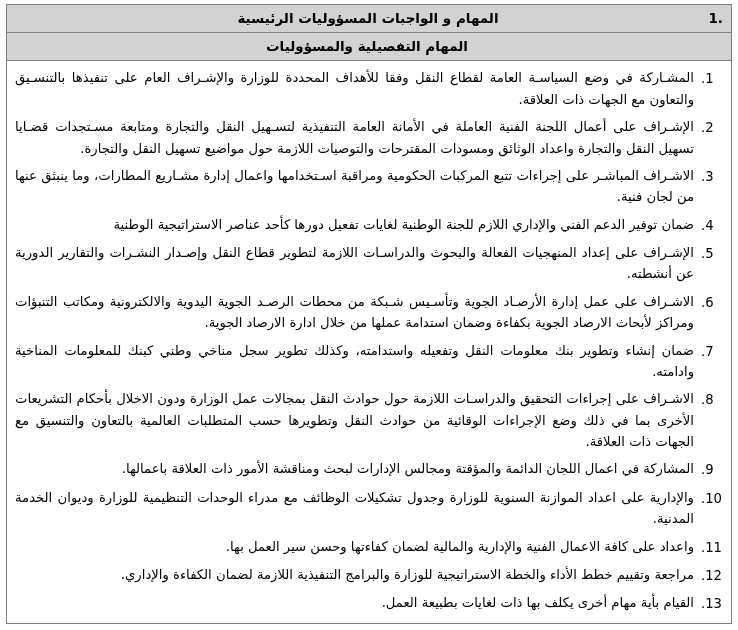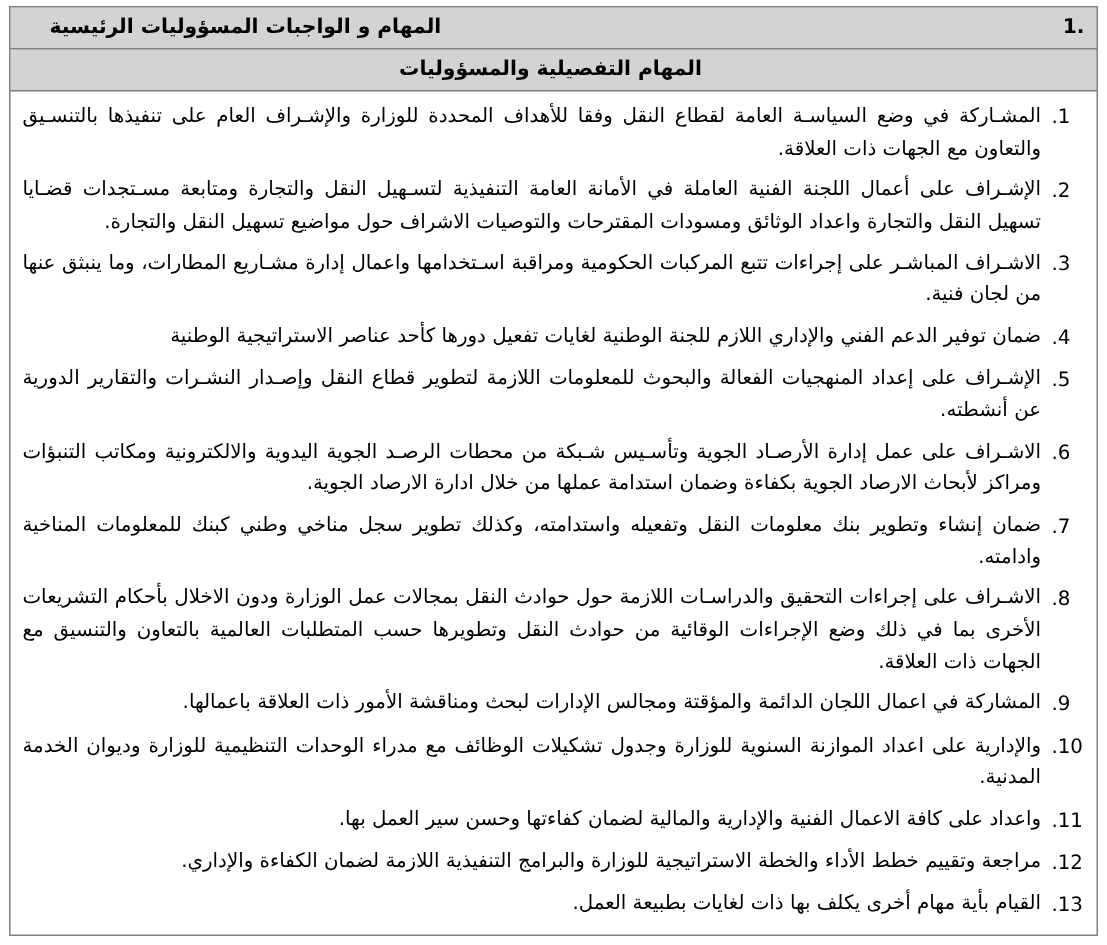--- a/index.html
+++ b/index.html
@@ -54,21 +54,21 @@
     font-weight: bold;
     line-height: 1.35;
   }
   .hdr-num {
     width: 14px;
     text-align: right;
     flex: 0 0 auto;
   }
   .hdr-text {
     flex: 1 1 auto;
-    text-align: left;
+    text-align: center;
     padding-left: 18px;
   }
   .sub-text {
     font-size: 13.5px;
     font-weight: bold;
     line-height: 1.35;
     text-align: center;
     padding-right: 4px;
   }
   ol.items {
@@ -126,33 +126,33 @@
       </tr>
       <tr class="row-body">
         <td>
           <ol class="items">
             <li>
               <span class="it-num">.1</span>
               <span class="it-text">المشـاركة في وضع السياسـة العامة لقطاع النقل وفقا للأهداف المحددة للوزارة والإشـراف العام على تنفيذها بالتنسـيق والتعاون مع الجهات ذات العلاقة.</span>
             </li>
             <li>
               <span class="it-num">.2</span>
-              <span class="it-text">الإشـراف على أعمال اللجنة الفنية العاملة في الأمانة العامة التنفيذية لتسـهيل النقل والتجارة ومتابعة مسـتجدات قضـايا تسهيل النقل والتجارة واعداد الوثائق ومسودات المقترحات والتوصيات الاشراف حول مواضيع تسهيل النقل والتجارة.</span>
+              <span class="it-text">الإشـراف على أعمال اللجنة الفنية العاملة في الأمانة العامة التنفيذية لتسـهيل النقل والتجارة ومتابعة مسـتجدات قضـايا تسهيل النقل والتجارة واعداد الوثائق ومسودات المقترحات والتوصيات اللازمة حول مواضيع تسهيل النقل والتجارة.</span>
             </li>
             <li>
               <span class="it-num">.3</span>
               <span class="it-text">الاشـراف المباشـر على إجراءات تتبع المركبات الحكومية ومراقبة اسـتخدامها واعمال إدارة مشـاريع المطارات، وما ينبثق عنها من لجان فنية.</span>
             </li>
             <li>
               <span class="it-num">.4</span>
               <span class="it-text it-center">ضمان توفير الدعم الفني والإداري اللازم للجنة الوطنية لغايات تفعيل دورها كأحد عناصر الاستراتيجية الوطنية</span>
             </li>
             <li>
               <span class="it-num">.5</span>
-              <span class="it-text">الإشـراف على إعداد المنهجيات الفعالة والبحوث للمعلومات اللازمة لتطوير قطاع النقل وإصـدار النشـرات والتقارير الدورية عن أنشطته.</span>
+              <span class="it-text">الإشـراف على إعداد المنهجيات الفعالة والبحوث والدراسـات اللازمة لتطوير قطاع النقل وإصـدار النشـرات والتقارير الدورية عن أنشطته.</span>
             </li>
             <li>
               <span class="it-num">.6</span>
               <span class="it-text">الاشـراف على عمل إدارة الأرصـاد الجوية وتأسـيس شـبكة من محطات الرصـد الجوية اليدوية والالكترونية ومكاتب التنبؤات ومراكز لأبحاث الارصاد الجوية بكفاءة وضمان استدامة عملها من خلال ادارة الارصاد الجوية.</span>
             </li>
             <li>
               <span class="it-num">.7</span>
               <span class="it-text">ضمان إنشاء وتطوير بنك معلومات النقل وتفعيله واستدامته، وكذلك تطوير سجل مناخي وطني كبنك للمعلومات المناخية وادامته.</span>
             </li>
             <li>

